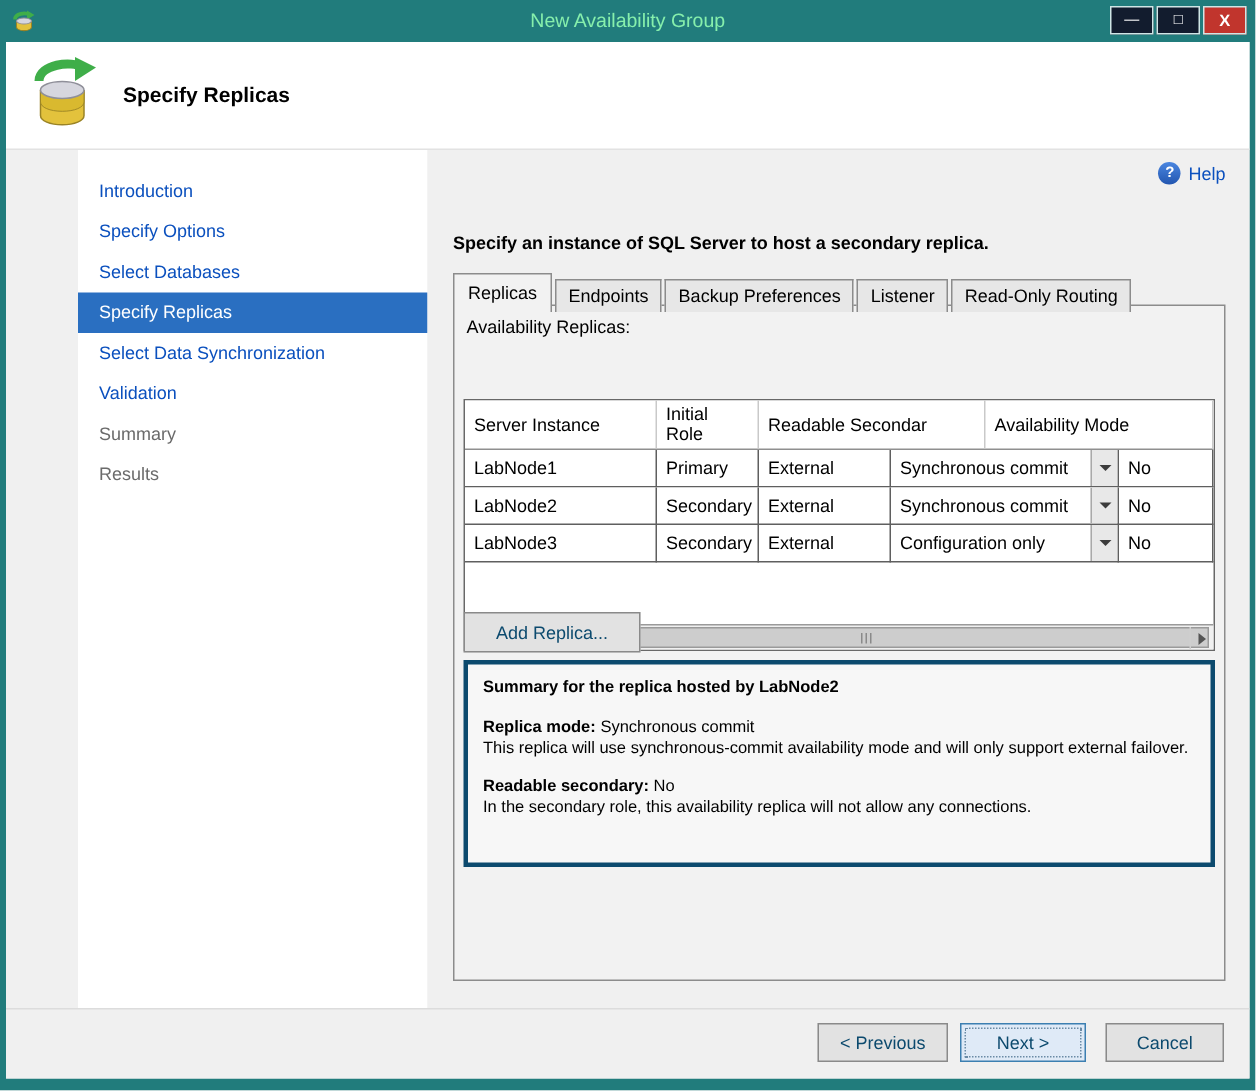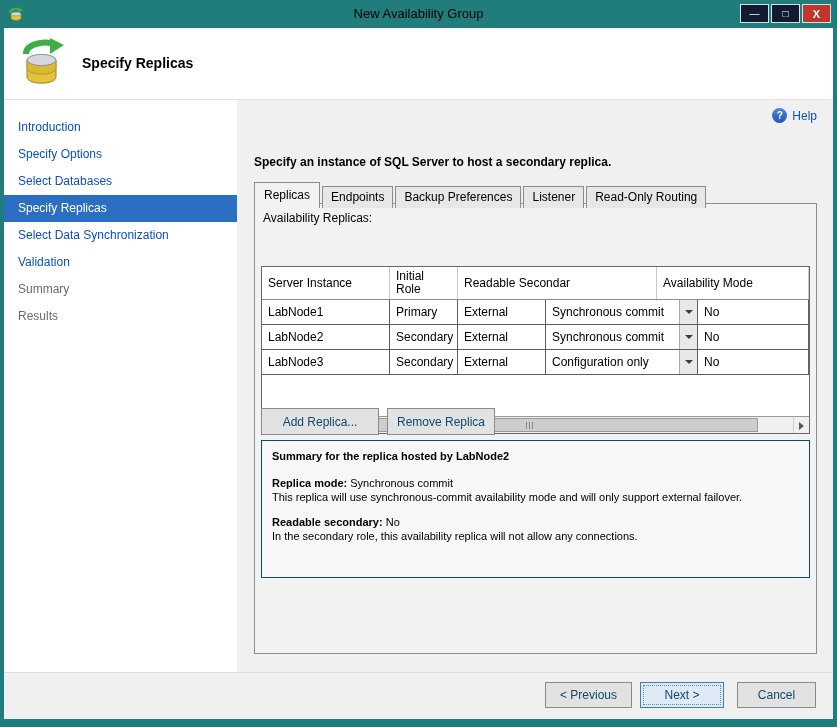--- a/index.html
+++ b/index.html
@@ -4,38 +4,38 @@
 <style>
   * { box-sizing: border-box; margin: 0; padding: 0; }
   html,body { width:837px; height:727px; }
   body { font-family: "Liberation Sans", "DejaVu Sans", sans-serif; }
 
   .stage { position:relative; width:837px; height:727px; background:#217c7c; overflow:hidden; }
 
   
   .titlebar { position:absolute; top:0; left:0; right:0; height:28px; }
   .app-icon { position:absolute; left:8px; top:6px; width:16px; height:16px; }
-  .win-title { position:absolute; left:0; right:0; top:6px; text-align:center; font-size:13px; color:#000000; pointer-events:none; }
+  .win-title { position:absolute; left:0; right:0; top:6px; text-align:center; font-size:13px; color:#86efac; pointer-events:none; }
   .caption-btns { position:absolute; right:6px; top:4px; display:flex; gap:2px; }
   .cap { width:29px; height:19px; display:flex; align-items:center; justify-content:center;
          font-size:10px; color:#fff; border:1px solid #cfe6e6; cursor:pointer; }
   .cap.minmax { background:#121c2e; }
   .cap.close { background:#c1352d; font-weight:bold; font-size:11px; }
 
   
   .dialog { position:absolute; left:4px; right:4px; top:28px; bottom:8px; background:#f0f0f0; }
 
   .hdr { position:relative; height:72px; background:#ffffff; border-bottom:1px solid #e2e2e2; }
   .hdr-icon { position:absolute; left:14px; top:9px; }
   .hdr-title { position:absolute; left:78px; top:27px; font-size:14px; font-weight:bold; color:#000; }
 
   .content { position:absolute; top:72px; bottom:47px; left:0; right:0; display:flex; }
 
   
-  .sidebar { width:233px; background:#ffffff; padding-top:14px; flex:none; }
+  .sidebar { width:233px; background:#ffffff; padding-top:14px; flex:none;margin-left:48px; }
   .side-item { height:27px; line-height:27px; padding-left:14px; font-size:12px; white-space:nowrap; }
   .s-link { color:#0b50be; cursor:pointer; }
   .s-selected { background:#2a6fc1; color:#ffffff; cursor:pointer; }
   .s-disabled { color:#6b6b6b; }
 
   
   .main { flex:1; position:relative; background:#f0f0f0; }
 
   .help { position:absolute; right:16px; top:8px; display:flex; align-items:center; gap:5px; cursor:pointer; }
   .help-badge { width:15px; height:15px; border-radius:50%; background:linear-gradient(#4a86e0,#2356b0);
@@ -84,21 +84,21 @@
               border:1px solid #9a9a9a; display:flex; align-items:center; justify-content:center; gap:2px; cursor:grab; }
   .grip { width:1px; height:7px; background:#8a8a8a; }
 
   
   .btn { font-size:12px; background:#e2e2e2; border:1px solid #8a8a8a; cursor:pointer;
          display:inline-flex; align-items:center; justify-content:center; color:#0c4a6e; }
   .btn-add { position:absolute; left:6px; top:204px; width:118px; height:27px; }
   .btn-remove { position:absolute; left:132px; top:204px; width:108px; height:27px; }
 
   
-  .sumbox { position:absolute; left:6px; right:6px; top:236px; height:138px; border:1px solid #0c4a6e;
+  .sumbox { position:absolute; left:6px; right:6px; top:236px; height:138px; border:3px solid #0c4a6e;
             background:#f7f7f7; padding:8px 10px; font-size:11px; line-height:14px; color:#000; }
   .sum-title { font-weight:bold; margin-bottom:13px; font-size:11px; }
   .sum-label { font-weight:bold; }
   .sum-desc { margin-bottom:11px; }
 
   
   .commit-row { position:absolute; left:8px; right:8px; top:381px; height:22px; }
   .commit-label { position:absolute; left:0; top:4px; font-size:12px; }
   .spin { position:absolute; left:271px; top:0; width:40px; height:22px; border:1px solid #b4b4b4; background:#efefef; display:flex; }
   .spin input { flex:1; min-width:0; border:none; background:transparent; color:#7a7a7a; font-size:11px;
@@ -239,21 +239,20 @@
                   <span class="grip"></span>
                   <span class="grip"></span>
               </div>
               <div class="sb-btn sb-right">
                   <span class="tri-right"></span>
                 </div>
             </div>
           </div>
 
           <button class="btn btn-add">Add Replica...</button>
-          <button class="btn btn-remove">Remove Replica</button>
 
           <div class="sumbox">
             <div class="sum-title">Summary for the replica hosted by LabNode2</div>
             <div class="sum-line">
               <span class="sum-label">Replica mode:</span>
               <span>Synchronous commit</span>
             </div>
             <div class="sum-desc">This replica will use synchronous-commit availability mode and will only support external failover.</div>
             <div class="sum-line">
               <span class="sum-label">Readable secondary:</span>

